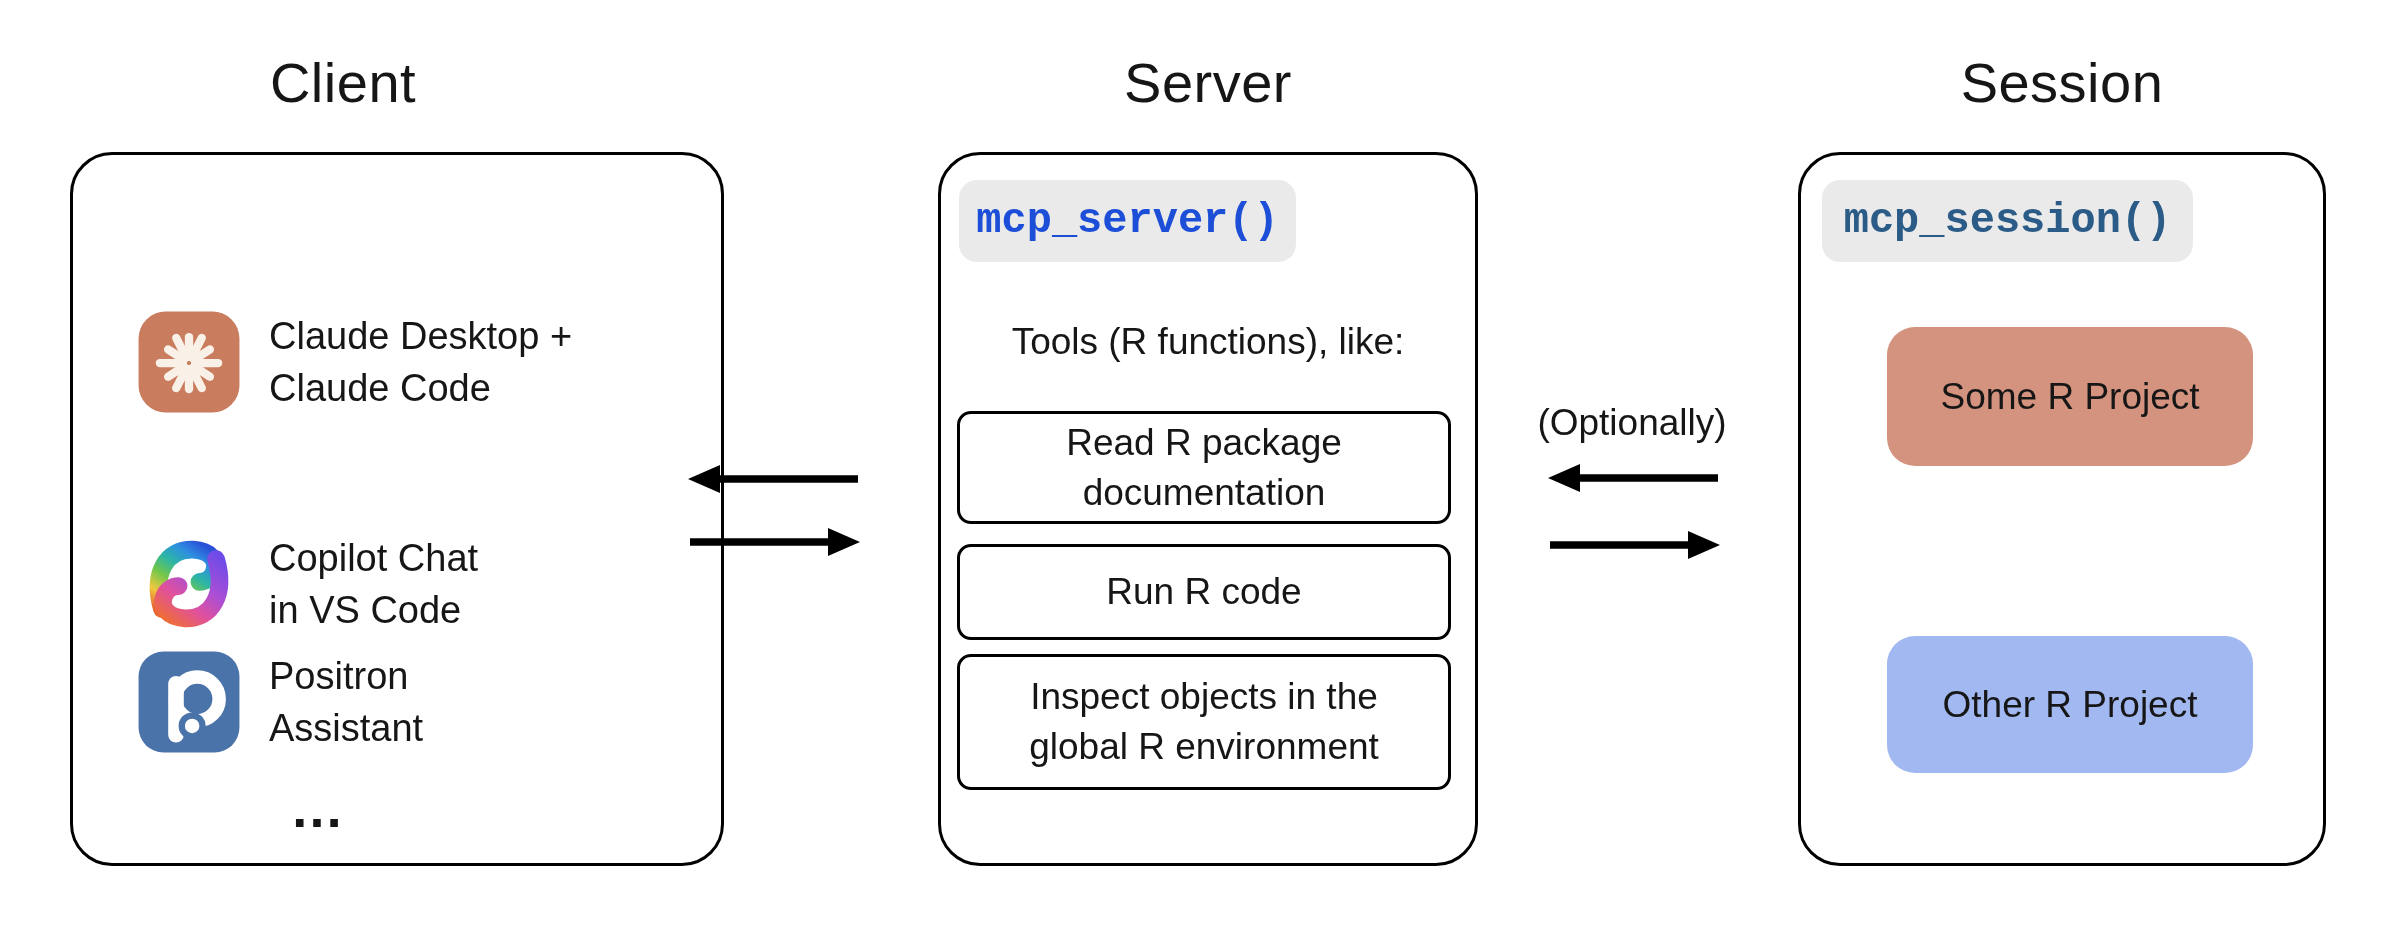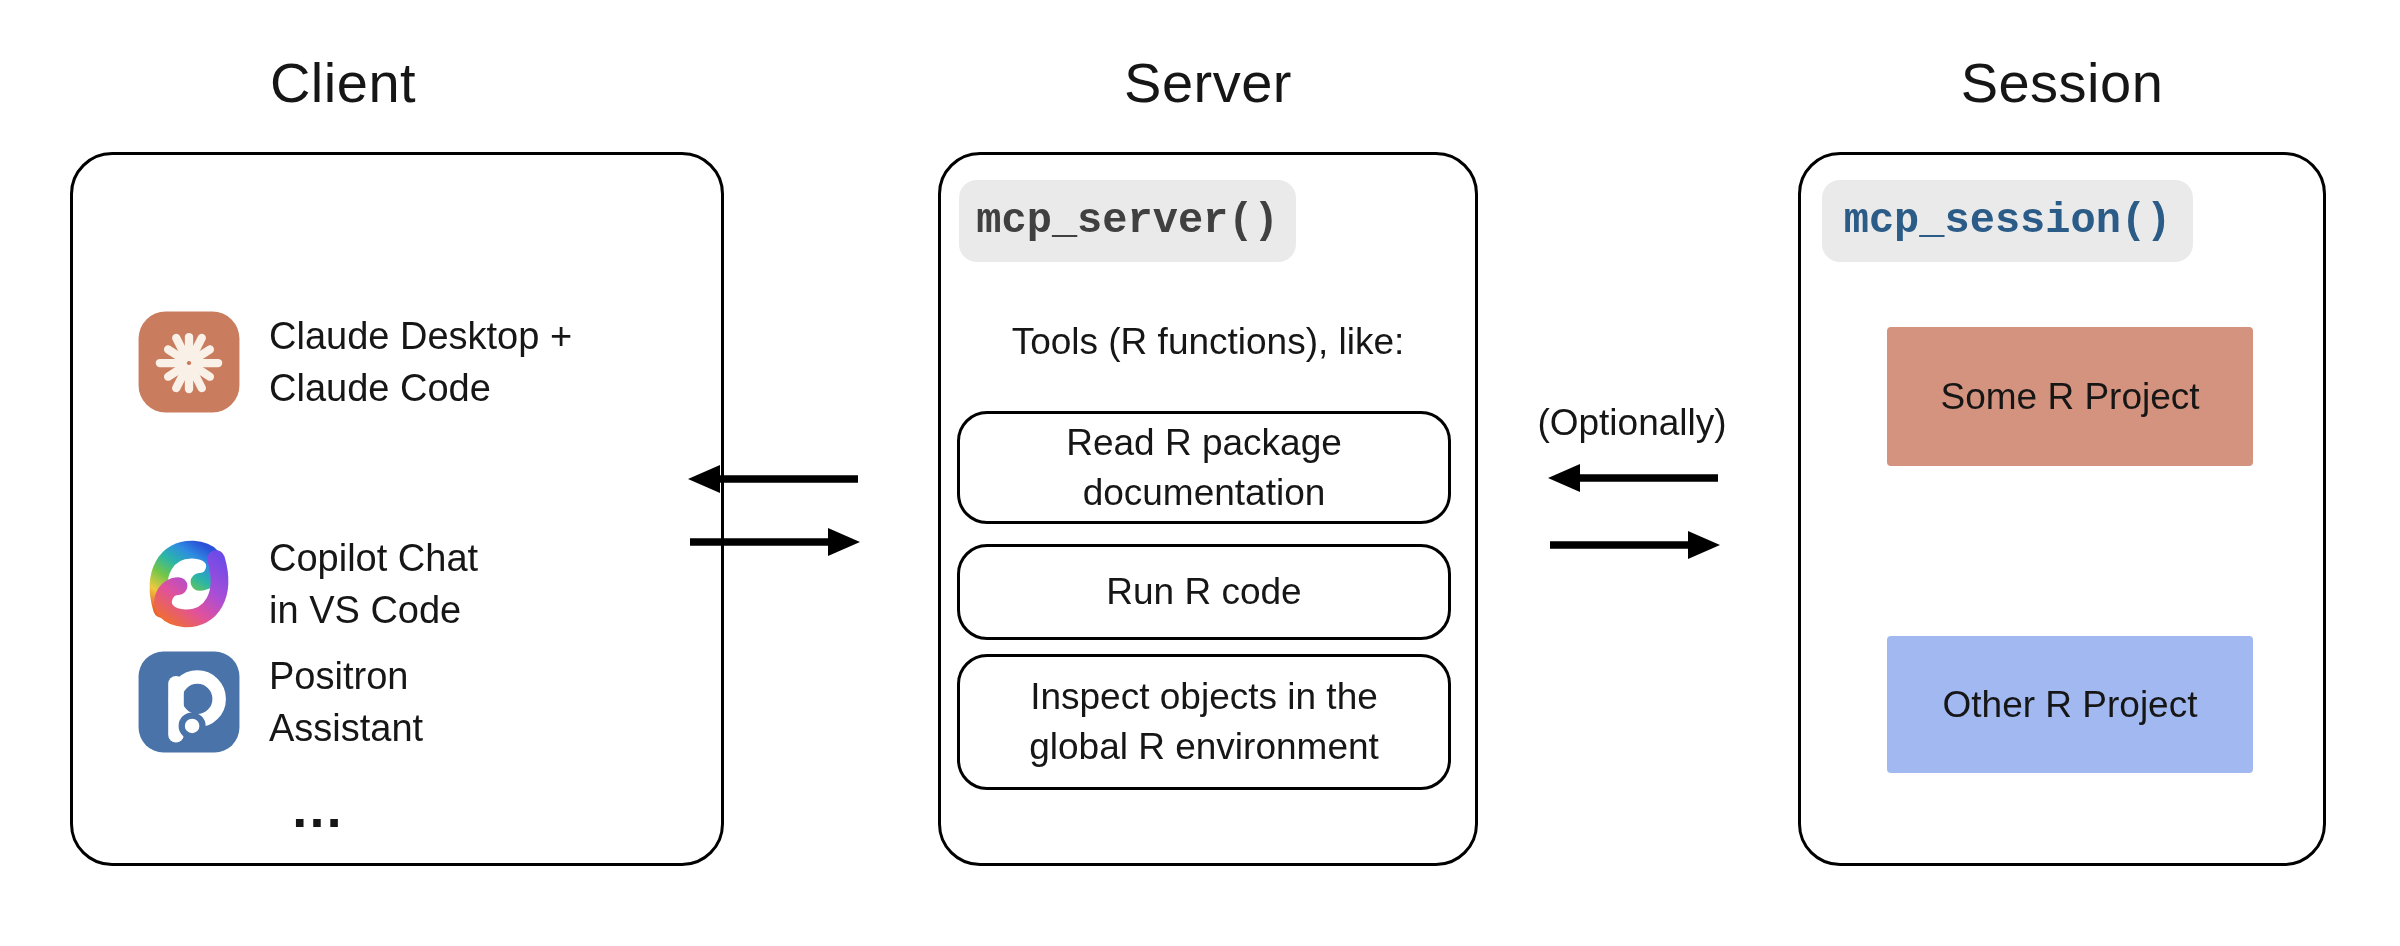--- a/index.html
+++ b/index.html
@@ -95,41 +95,41 @@
     width: 100%;
     text-align: center;
     font-size: 37px;
   }
 
   .tool-box {
     position: absolute;
     left: 16px;
     width: 494px;
     border: 3px solid #000;
-    border-radius: 30px;
+    border-radius: 14px;
     background: #fff;
     box-sizing: border-box;
     display: flex;
     align-items: center;
     justify-content: center;
     text-align: center;
     font-size: 37px;
     line-height: 50px;
     white-space: pre-line;
   }
   #tool-0 { top: 256px; height: 113px; }
   #tool-1 { top: 389px; height: 96px;  }
   #tool-2 { top: 499px; height: 136px; }
 
   
   .project-box {
     position: absolute;
     left: 86px;
     width: 366px;
-    border-radius: 4px;
+    border-radius: 28px;
     display: flex;
     align-items: center;
     justify-content: center;
     font-size: 37px;
   }
   #project-0 { top: 172px; height: 139px; }
   #project-1 { top: 481px; height: 137px; }
 
   
   .arrow {
@@ -220,21 +220,21 @@
         <circle cx="53" cy="73" r="10" fill="#ffffff" stroke="#4A73A9" stroke-width="6" style="stroke: rgb(74, 115, 169);"></circle>
       </svg>
       <div class="client-label">Positron
 Assistant</div>
     </div>
 
     <div class="more-indicator">…</div>
   </div>
 
   <div class="big-box" id="server-box" style="border-color: rgb(0, 0, 0);">
-    <div class="code-pill" id="server-pill" style="background-color: rgb(234, 234, 234); color: #404040;">mcp_server()</div>
+    <div class="code-pill" id="server-pill" style="background-color: rgb(234, 234, 234); color: #1d4ed8;">mcp_server()</div>
     <div class="tools-intro">Tools (R functions), like:</div>
     <div class="tool-box" id="tool-0" style="border-color: rgb(0, 0, 0);">Read R package
 documentation</div>
     <div class="tool-box" id="tool-1" style="border-color: rgb(0, 0, 0);">Run R code</div>
     <div class="tool-box" id="tool-2" style="border-color: rgb(0, 0, 0);">Inspect objects in the
 global R environment</div>
   </div>
 
   <div class="big-box" id="session-box" style="border-color: rgb(0, 0, 0);">
     <div class="code-pill" id="session-pill" style="background-color: rgb(234, 234, 234); color: rgb(43, 91, 135); margin-left: 6px;">mcp_session()</div>

